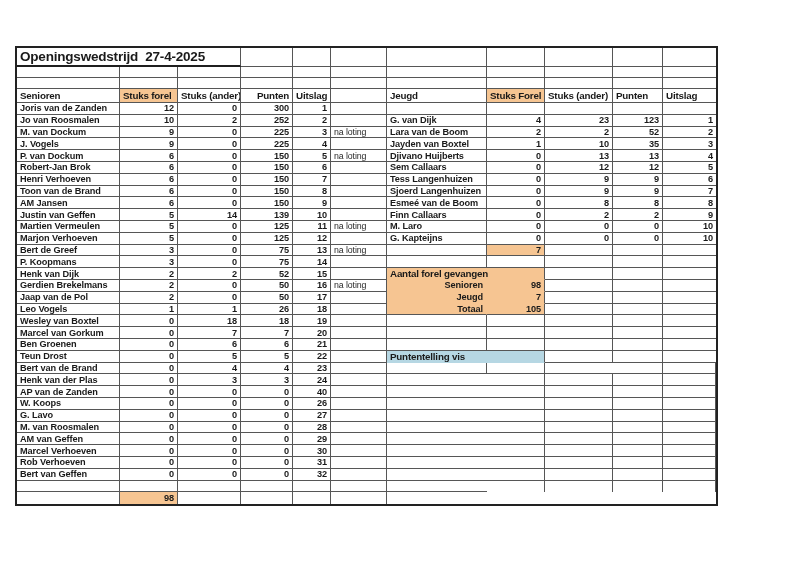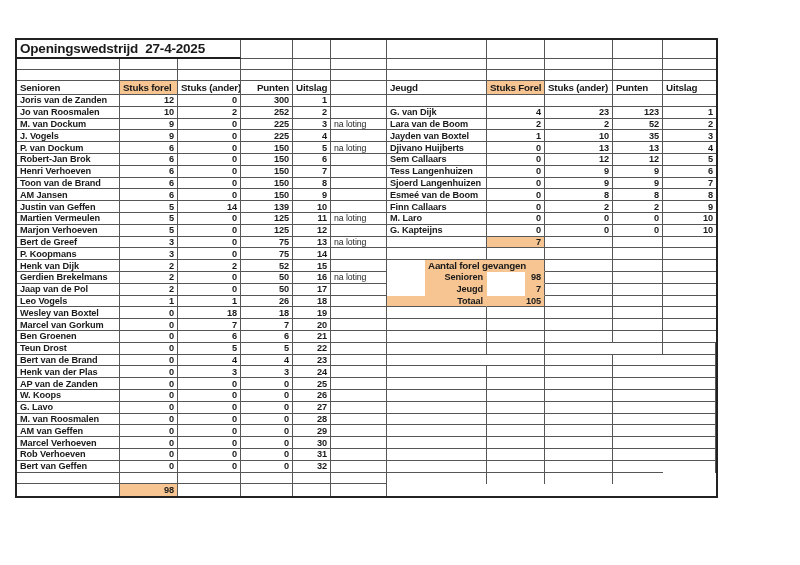--- a/index.html
+++ b/index.html
@@ -1,34 +1,34 @@
 <!DOCTYPE html>
 <html style="--orange: #F6C592; --blue: #B6D7E3;"><head>
 <meta charset="utf-8">
 <style>
   html,body{margin:0;padding:0;background:#ffffff;}
   .stage{position:relative;width:800px;height:565px;background:#ffffff;overflow:hidden;
          font-family:"Liberation Sans",sans-serif;color:#1a1a1a;}
-  .sheet{position:absolute;left:15px;top:38px;display:flex;border:2px solid #222222;background:#ffffff;}
+  .sheet{position:absolute;left:15px;top:46px;display:flex;border:2px solid #222222;background:#ffffff;}
   .grid{display:grid;grid-template-rows:19px 11px 11px 14px repeat(34,11.8px);}
   .g-left{grid-template-columns:103px 58px 63px 52px 38px 56px;}
   .g-right{grid-template-columns:100px 58px 68px 50px 53px;}
   .cell{box-sizing:border-box;border-right:1px solid #565656;border-bottom:1px solid #565656;
         display:flex;align-items:center;justify-content:flex-start;
         font-size:9.2px;font-weight:700;letter-spacing:-0.1px;
         padding:0 3px;white-space:nowrap;overflow:hidden;background:transparent;}
   .num{justify-content:flex-end;}
   .hdr{font-size:9.8px;letter-spacing:-0.2px;}
   .small{font-size:8.8px;}
   .note{font-weight:400;font-size:8.8px;color:#2a2a2a;}
   .title-cell{font-size:13.5px;font-weight:700;letter-spacing:-0.2px;white-space:pre;
               border-bottom:2px solid #1f1f1f;}
   .orange{background:var(--orange,#F6C592);}
   .blue{background:var(--blue,#B6D7E3);}
-  .ob-b{border-bottom-color:var(--orange,#F6C592);margin-left:38px;}
+  .ob-b{border-bottom-color:var(--orange,#F6C592);}
   .ob-r{border-right-color:var(--orange,#F6C592);}
   .bl-b{border-bottom-color:var(--blue,#B6D7E3);}
   .last-col{border-right:none;}
   .last-row{border-bottom:none;}
 </style>
 </head>
 <body>
 
 <div class="stage">
   <div class="sheet">
@@ -196,21 +196,21 @@
         <div class="cell">Henk van der Plas</div>
         <div class="cell num">0</div>
         <div class="cell num">3</div>
         <div class="cell num">3</div>
         <div class="cell num">24</div>
         <div class="cell note"></div>
         <div class="cell">AP van de Zanden</div>
         <div class="cell num">0</div>
         <div class="cell num">0</div>
         <div class="cell num">0</div>
-        <div class="cell num">25</div>
+        <div class="cell num">40</div>
         <div class="cell note"></div>
         <div class="cell">W. Koops</div>
         <div class="cell num">0</div>
         <div class="cell num">0</div>
         <div class="cell num">0</div>
         <div class="cell num">26</div>
         <div class="cell note"></div>
         <div class="cell">G. Lavo</div>
         <div class="cell num">0</div>
         <div class="cell num">0</div>
@@ -378,20 +378,21 @@
         <div class="cell"></div>
         <div class="cell"></div>
         <div class="cell"></div>
         <div class="cell"></div>
         <div class="cell last-col"></div>
         <div class="cell"></div>
         <div class="cell"></div>
         <div class="cell"></div>
         <div class="cell"></div>
         <div class="cell last-col"></div>
+        <div class="cell hdr blue bl-b" style="grid-column: span 2;">Puntentelling vis</div>
         <div class="cell"></div>
         <div class="cell"></div>
         <div class="cell last-col"></div>
         <div class="cell"></div>
         <div class="cell"></div>
         <div class="cell last-col"></div>
         <div class="cell"></div>
         <div class="cell"></div>
         <div class="cell last-col"></div>
         <div class="cell"></div>

